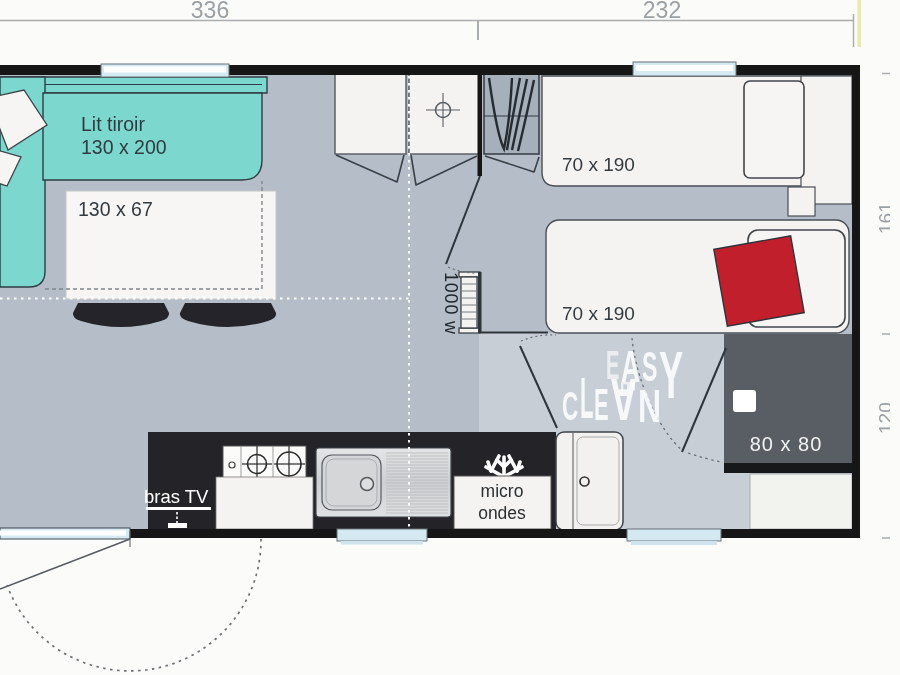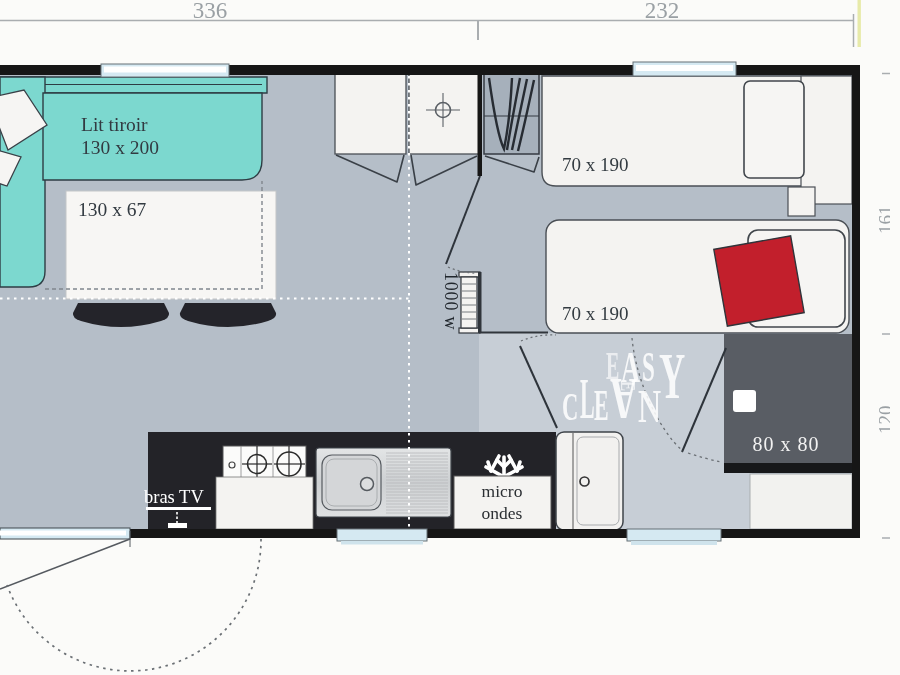--- a/index.html
+++ b/index.html
@@ -1,17 +1,17 @@
 <!DOCTYPE html>
 <html><head>
 <meta charset="utf-8">
 <style>
   html,body{margin:0;padding:0;background:#fbfbf9;}
   #page{position:relative;width:890px;height:675px;overflow:hidden;
-        font-family:Liberation Serif, serif;}
+        font-family:Liberation Sans, sans-serif;}
   svg{display:block}
 </style>
 </head>
 <body>
 <div id="page">
 <svg width="900" height="675" viewBox="0 0 900 675">
 <defs>
 <linearGradient id="sinkgrad" x1="0" y1="0" x2="0" y2="1">
   <stop offset="0" stop-color="#e3e5e6"></stop>
   <stop offset="0.5" stop-color="#cdd0d2"></stop>

